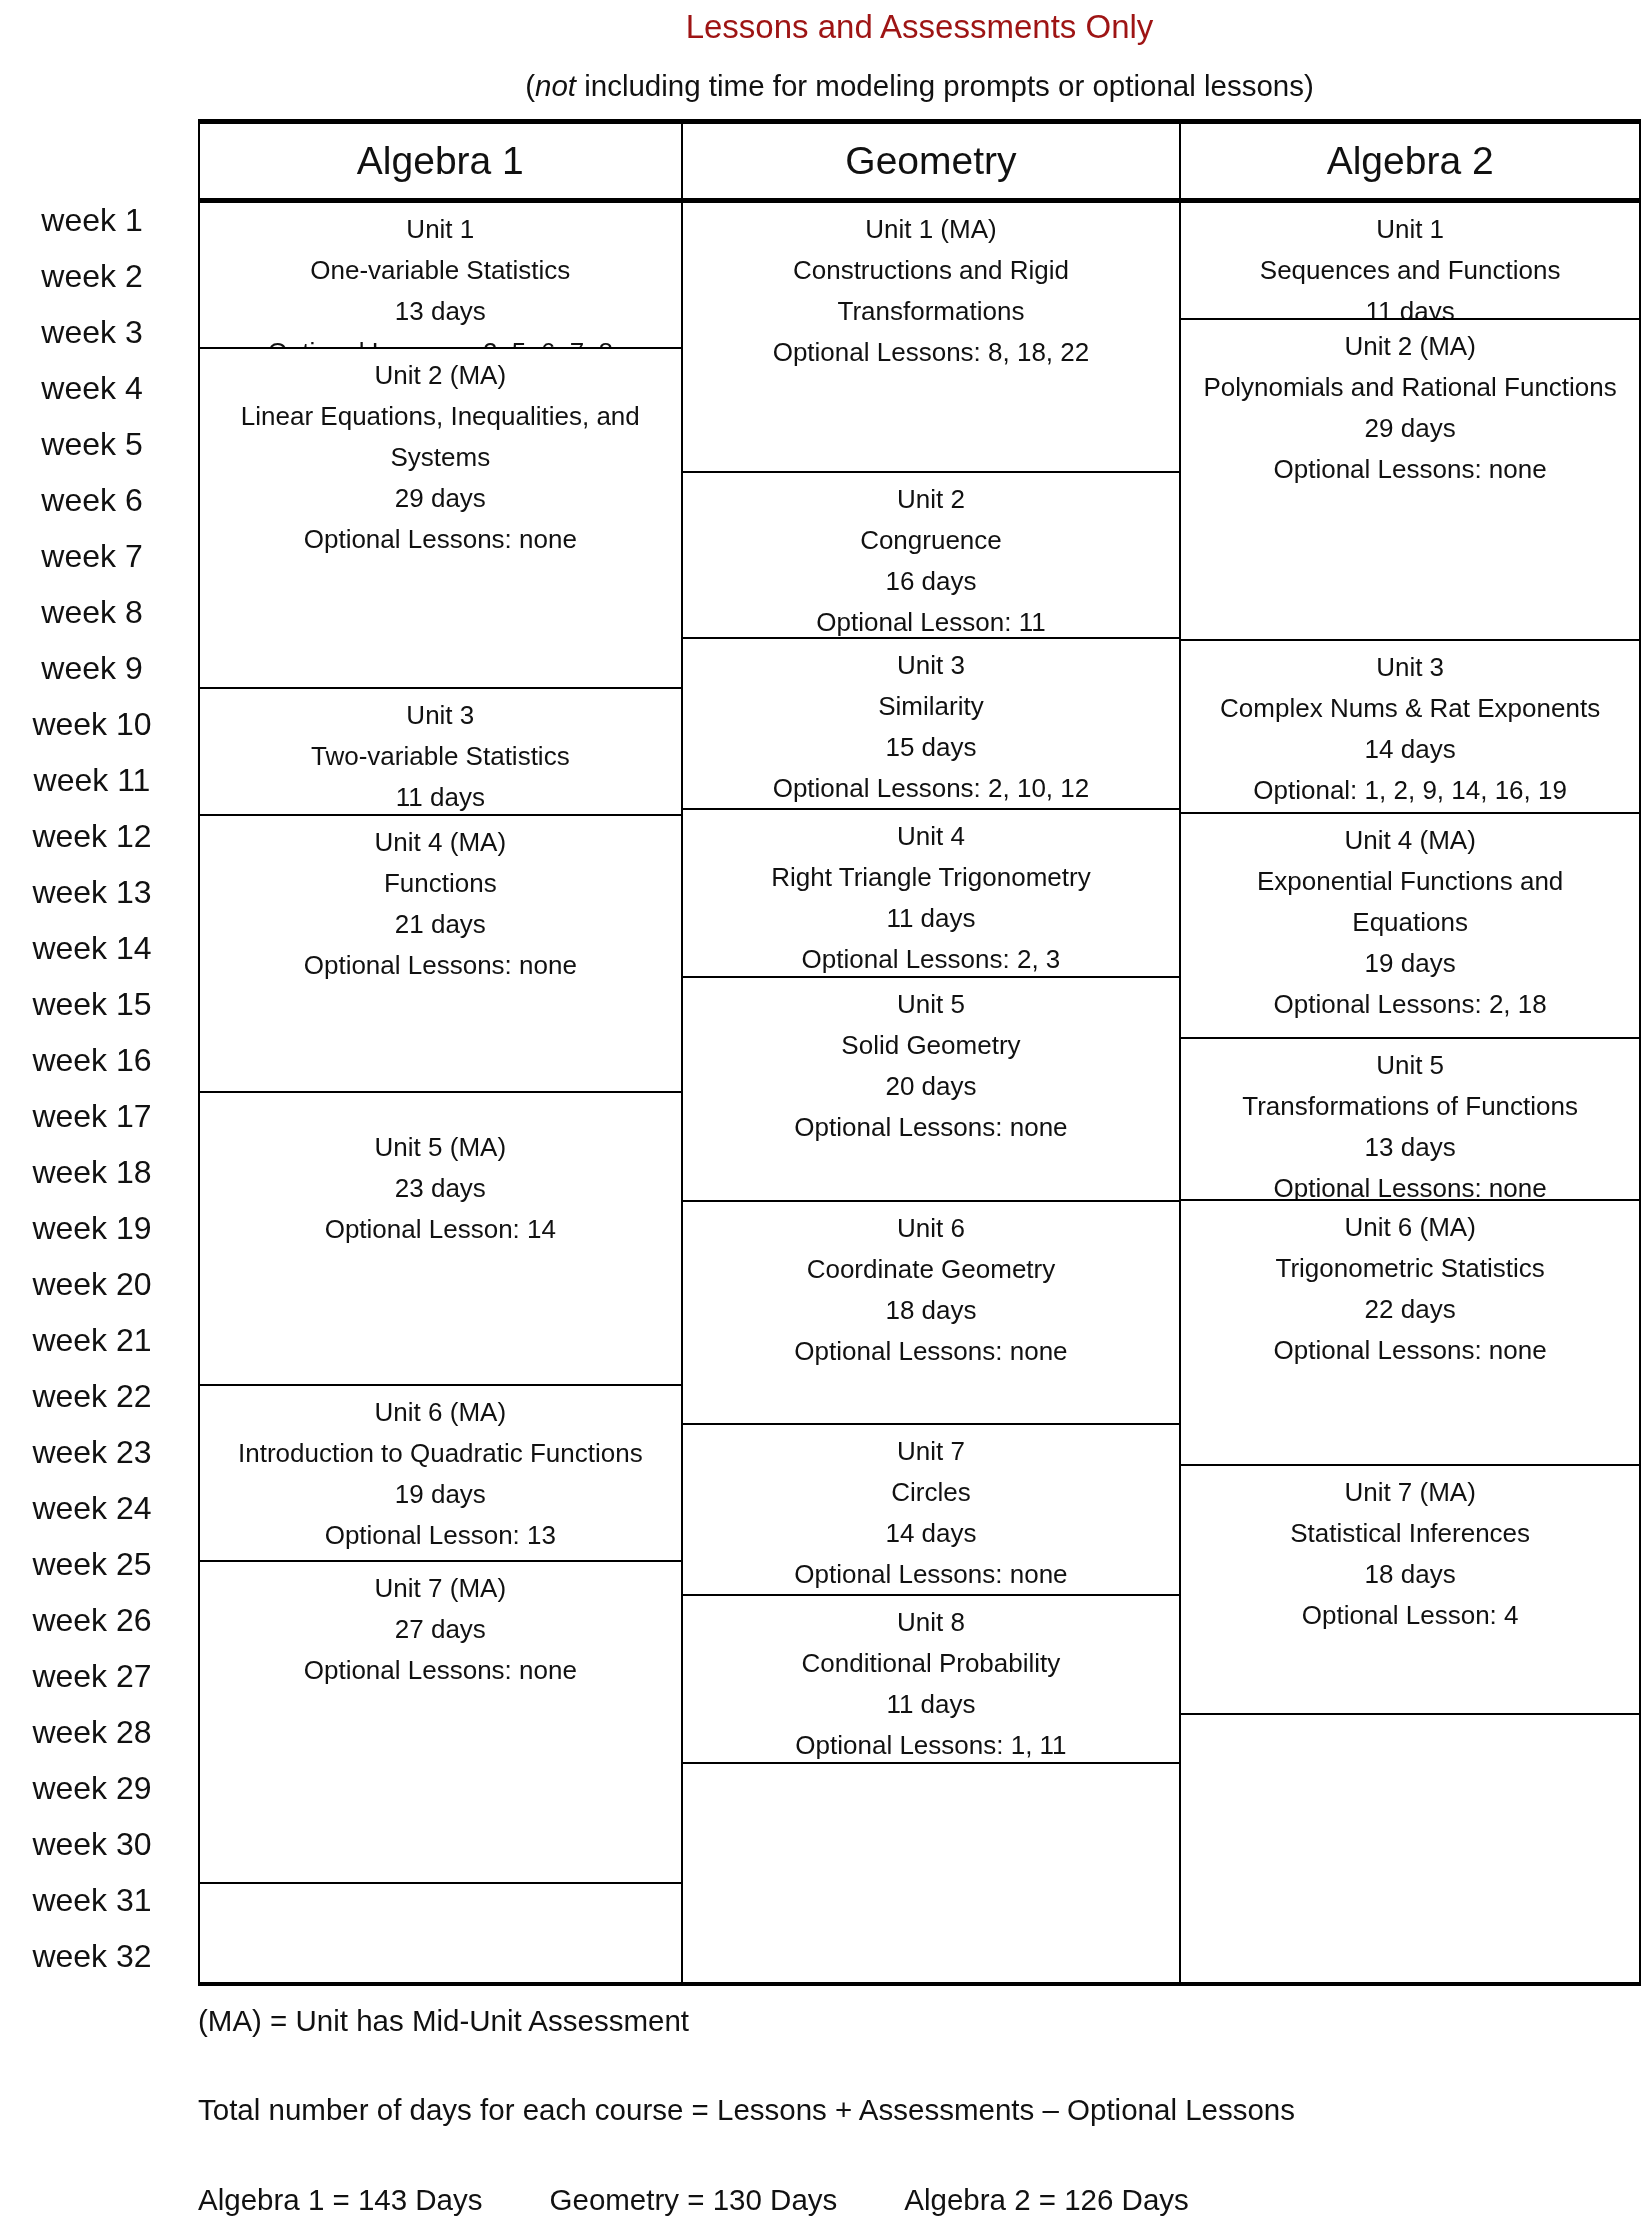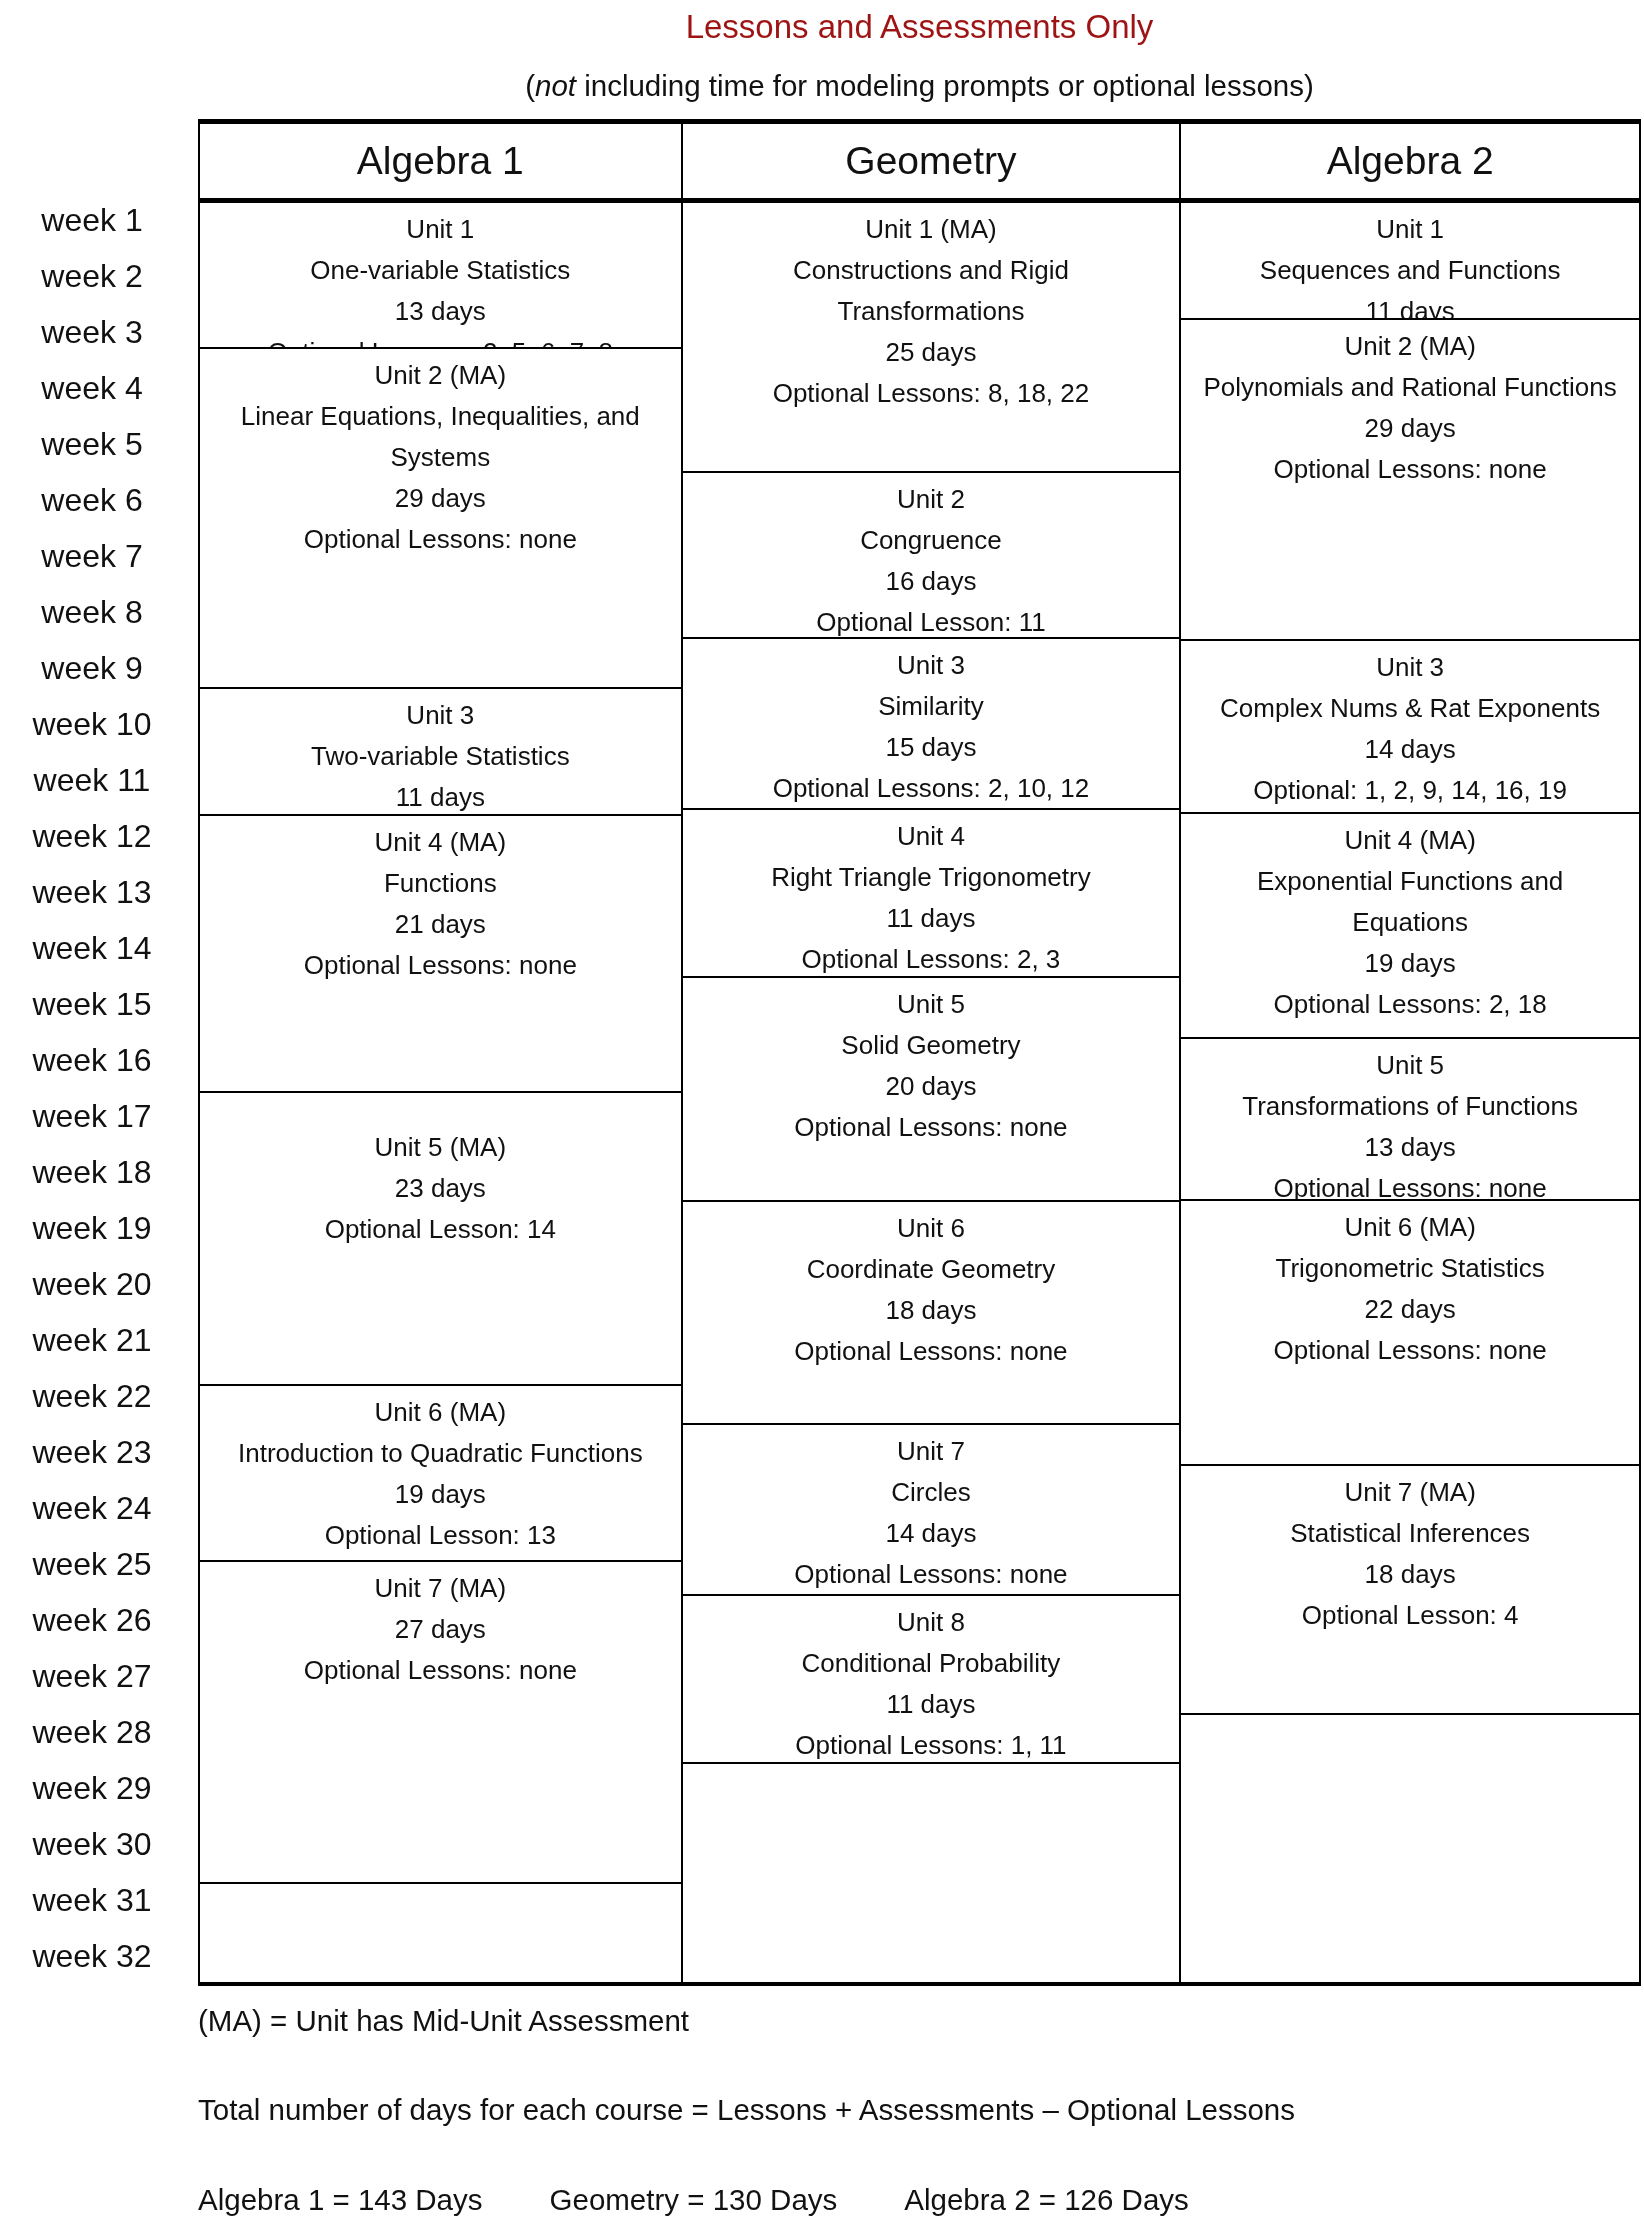--- a/index.html
+++ b/index.html
@@ -147,21 +147,20 @@
           <div>Unit 7 (MA)</div>
           <div>27 days</div>
           <div>Optional Lessons: none</div>
         </div>
         <div class="filler-cell"></div>
       </div>
       <div class="course-col" style="width: 500px;">
         <div class="unit-cell" style="height: 270px;">
           <div>Unit 1 (MA)</div>
           <div>Constructions and Rigid Transformations</div>
-          <div>25 days</div>
           <div>Optional Lessons: 8, 18, 22</div>
         </div>
         <div class="unit-cell" style="height: 166px;">
           <div>Unit 2</div>
           <div>Congruence</div>
           <div>16 days</div>
           <div>Optional Lesson: 11</div>
         </div>
         <div class="unit-cell" style="height: 171px;">
           <div>Unit 3</div>

